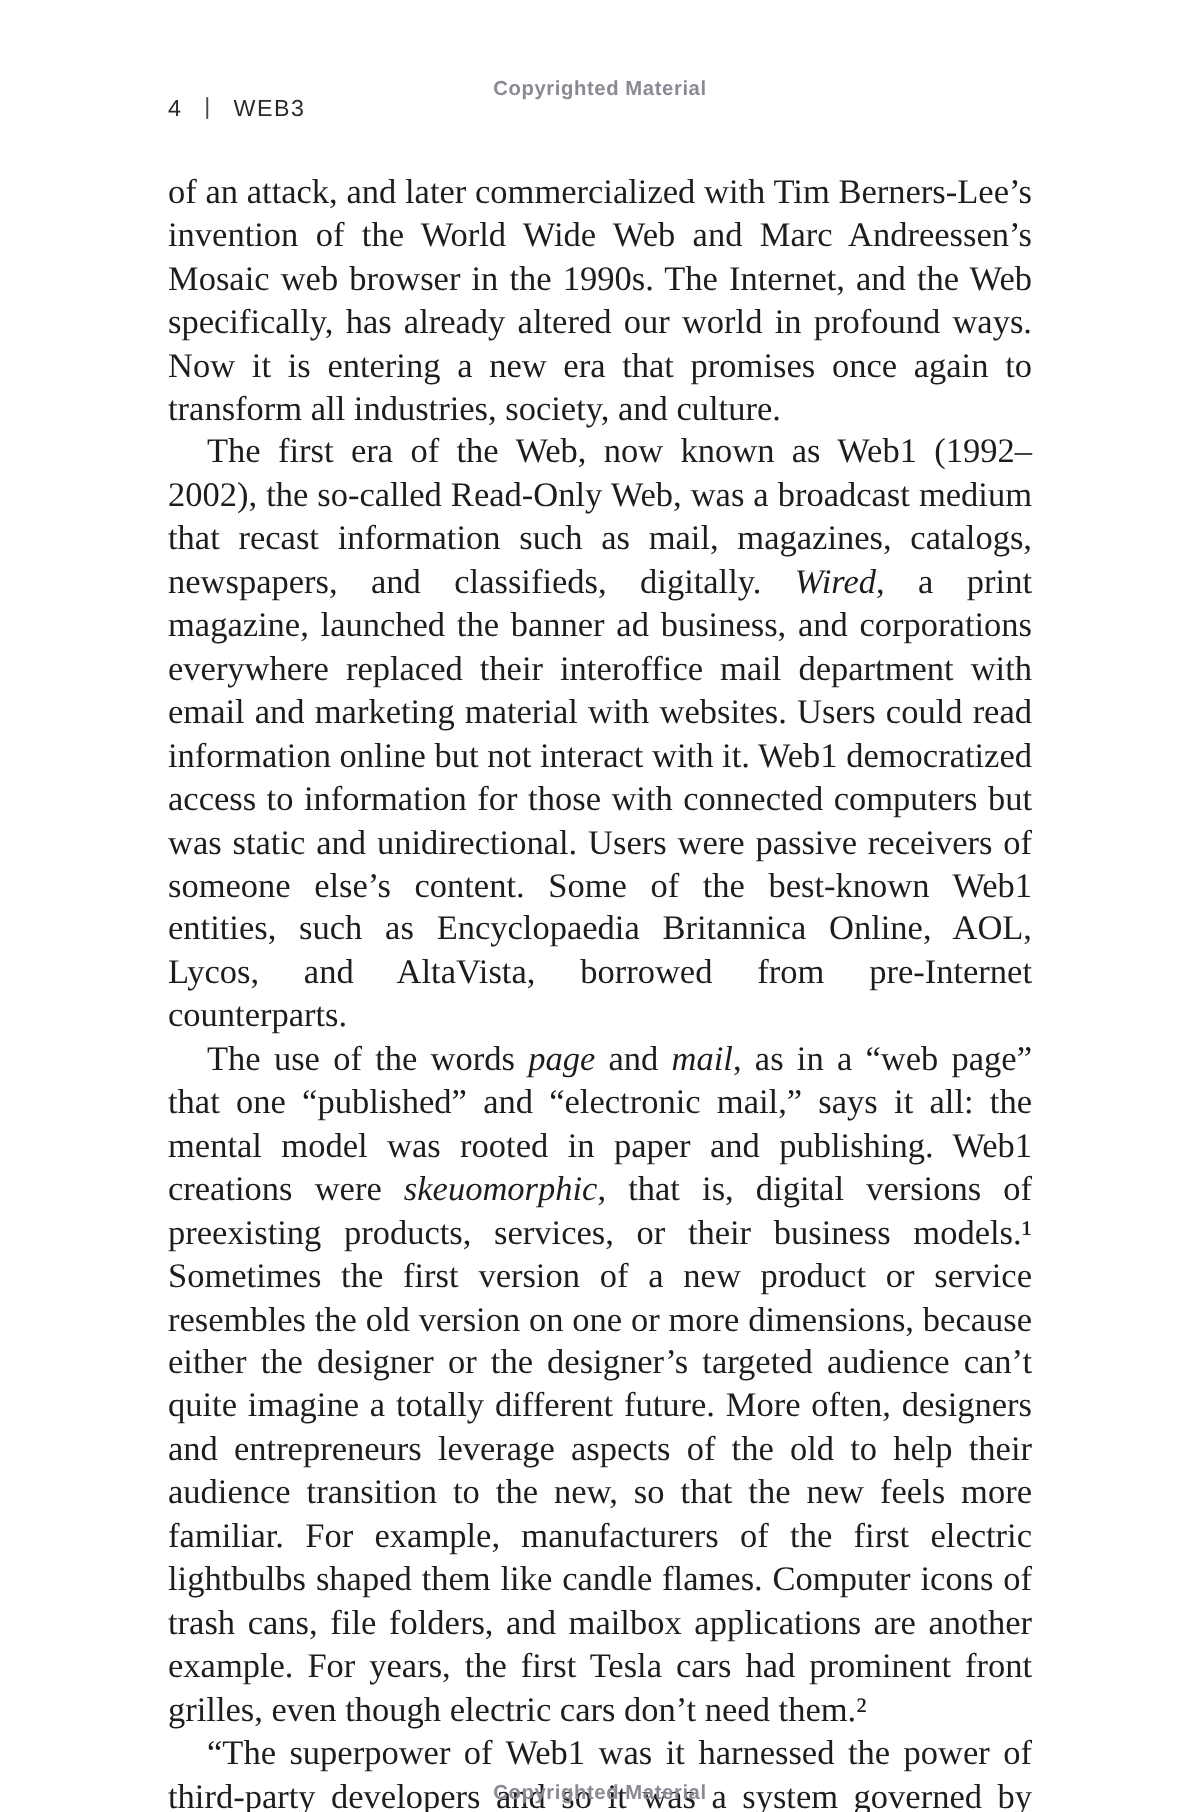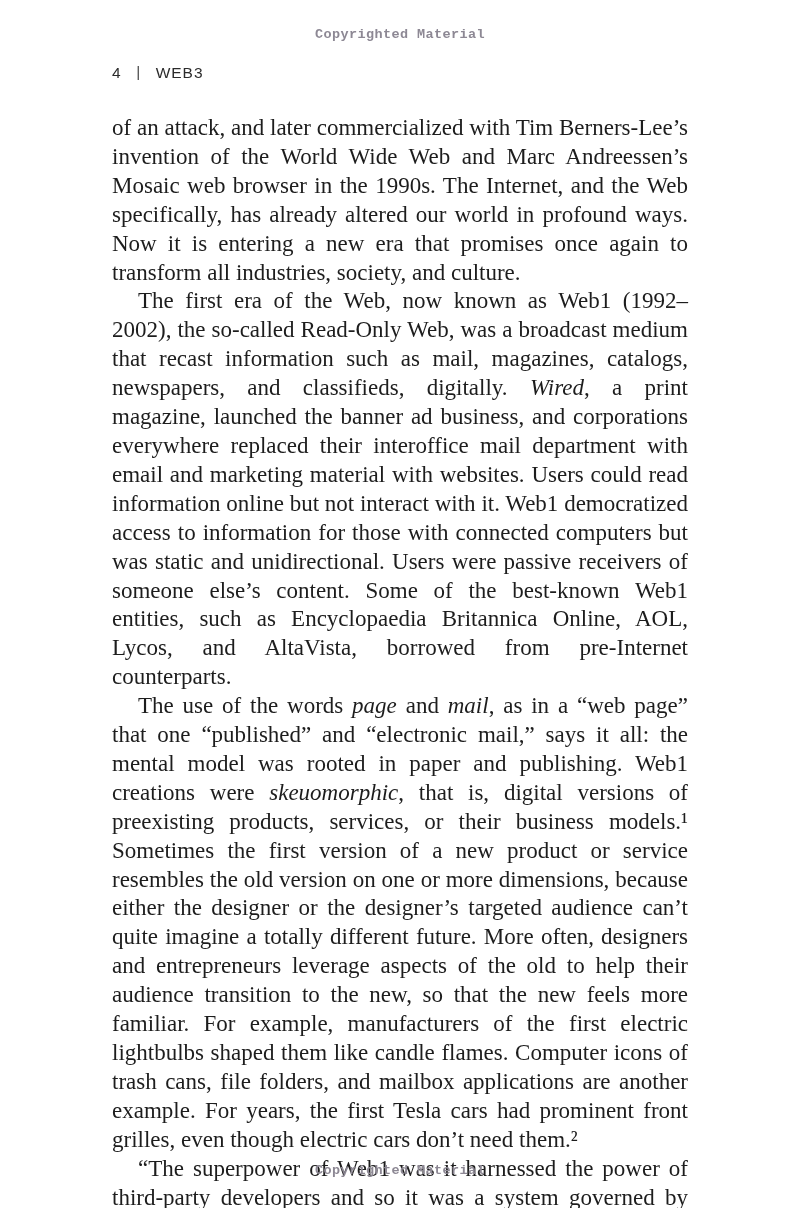--- a/index.html
+++ b/index.html
@@ -13,25 +13,26 @@
     height: 1208px;
     background: #ffffff;
     overflow: hidden;
     font-family: "Liberation Serif", serif;
   }
   .copyright {
     position: absolute;
     left: 0;
     width: 100%;
     text-align: center;
-    font-family: Liberation Mono, monospace;
+    font-family: Liberation Sans, sans-serif;
     font-size: 13.5px;
     font-weight: 600;
     letter-spacing: 0.4px;
     color: #8d8894;
+    margin-top: 24px;
   }
   .copyright.top { top: 27px; }
   .copyright.bottom { top: 1163px; }
   .running-header {
     position: absolute;
     left: 112px;
     top: 64px;
     font-family: "Liberation Sans", sans-serif;
     font-size: 15.5px;
     font-weight: 500;

